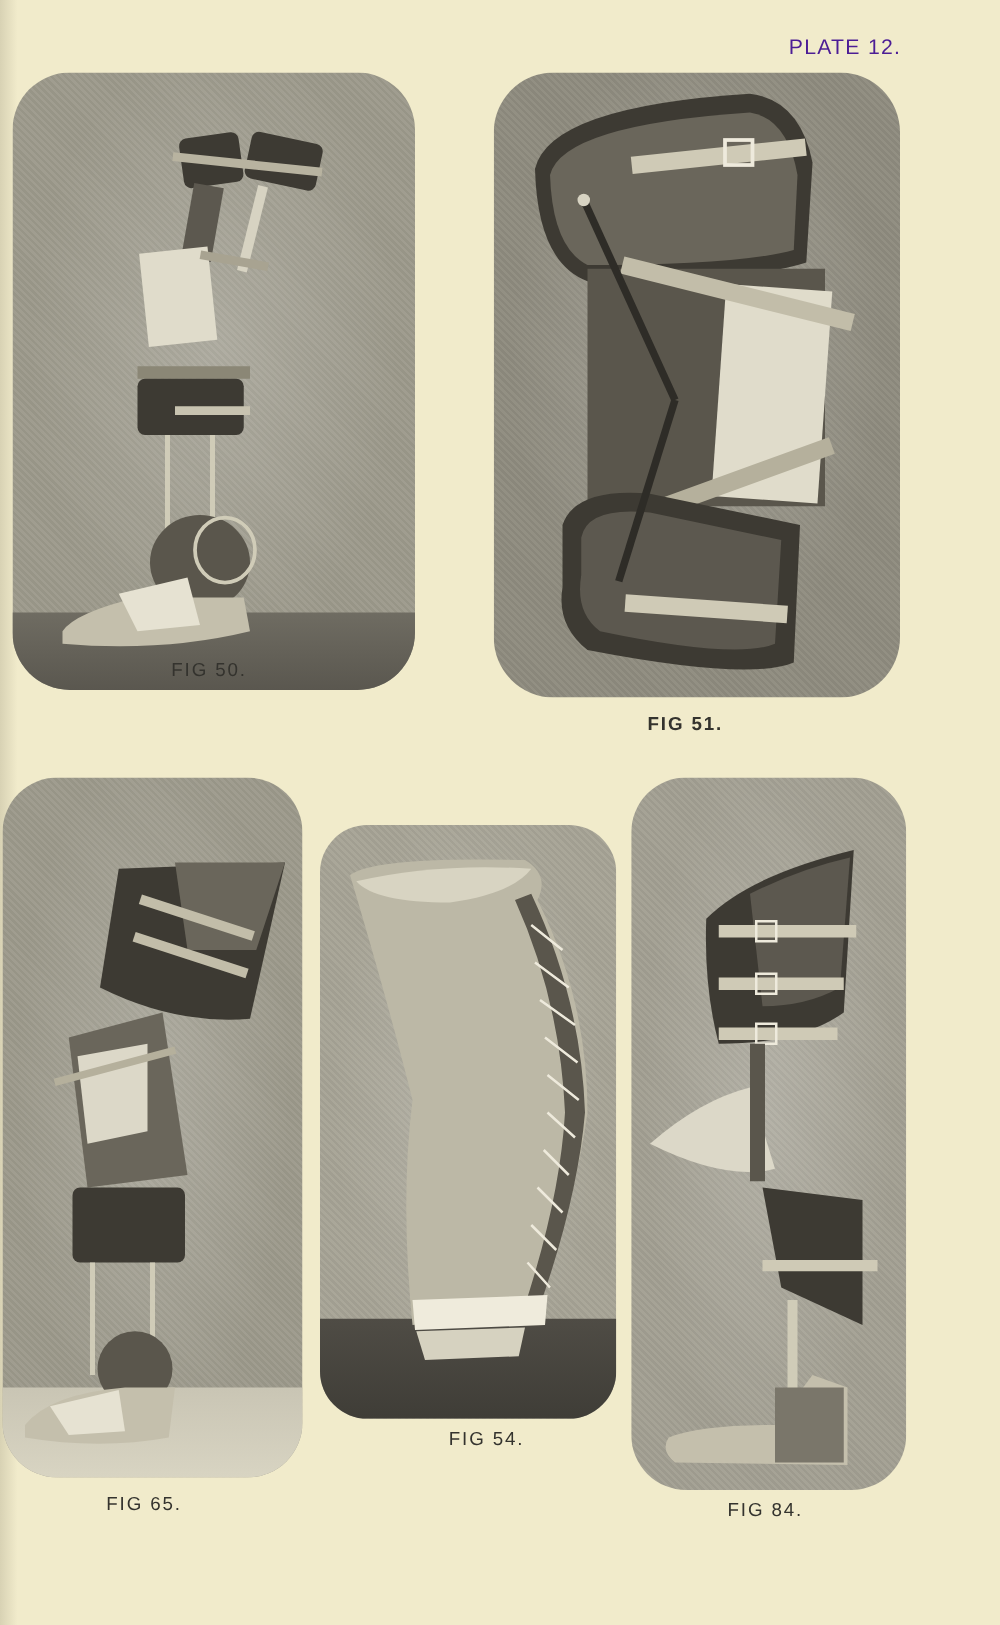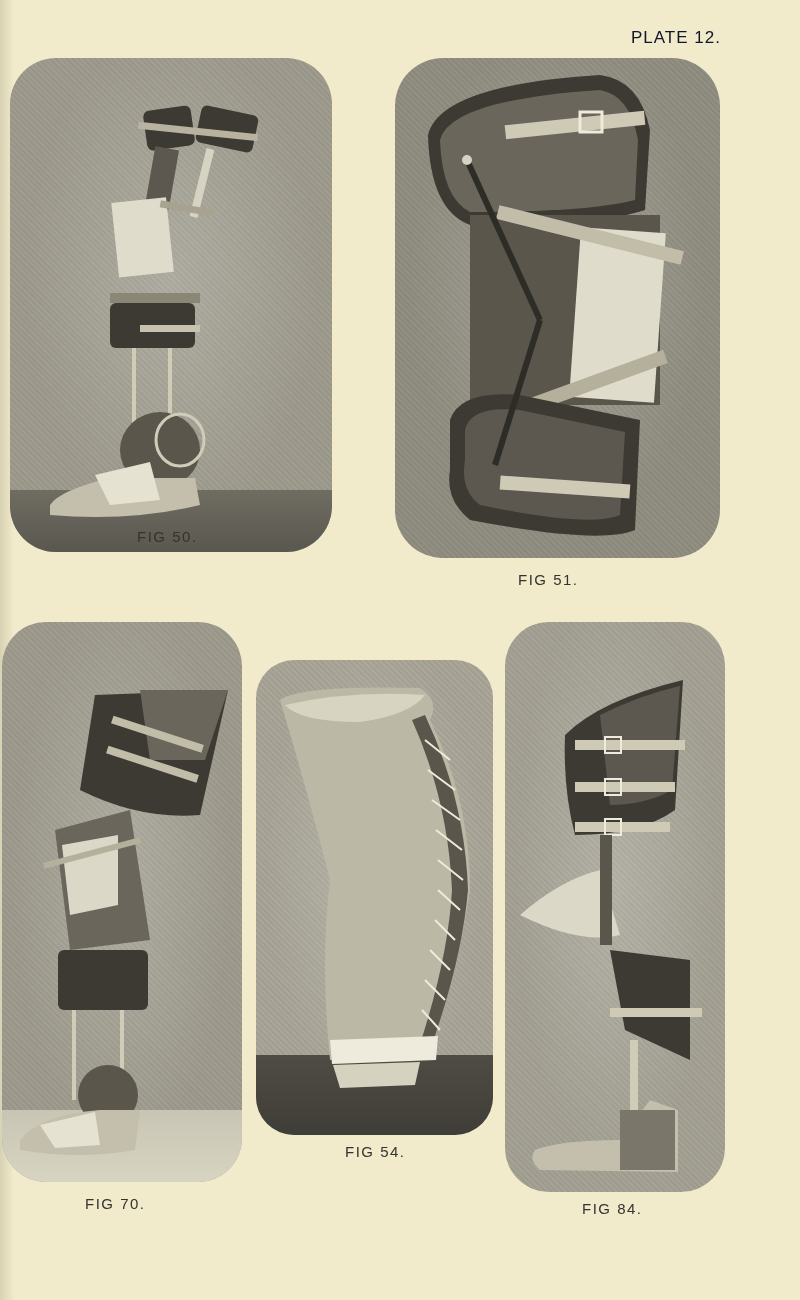--- a/index.html
+++ b/index.html
@@ -8,21 +8,21 @@
     background: #f1ebcb;
     font-family: "Liberation Sans", sans-serif;
     color: #3c3a33;
   }
   .page-shade {
     position: absolute; left: 0; top: 0; width: 14px; height: 1300px;
     background: linear-gradient(to right, #d8d2b4, rgba(241,235,203,0));
   }
   .plate-title {
     position: absolute; left: 631px; top: 28px;
-    font-size: 17px; letter-spacing: 1px; color: #0f172a;
+    font-size: 17px; letter-spacing: 1px; color: #4c1d95;
   }
   .panel {
     position: absolute; overflow: hidden;
     background:
       radial-gradient(ellipse at 50% 45%, rgba(255,255,255,0.18), rgba(0,0,0,0) 65%),
       repeating-linear-gradient(45deg, rgba(0,0,0,0.035) 0 2px, rgba(255,255,255,0.03) 2px 4px),
       #9d9a8c;
   }
   .panel .floor {
     position: absolute; left: 0; right: 0; bottom: 0;
@@ -79,21 +79,21 @@
       <rect x="520" y="375" width="150" height="14" fill="#b5b09c" transform="rotate(-20 595 382)"></rect>
       <path d="M450 420 Q460 390 520 395 L640 420 L635 530 Q600 545 470 520 Q445 500 450 470 Z" fill="#3d3a33"></path>
       <path d="M465 430 Q470 405 520 410 L625 432 L620 515 Q590 528 480 505 Q460 490 465 460 Z" fill="#5c584f"></path>
       <rect x="500" y="480" width="130" height="14" fill="#cfcab6" transform="rotate(4 565 487)"></rect>
       <line x1="467" y1="160" x2="540" y2="320" stroke="#2e2c27" stroke-width="6"></line>
       <line x1="540" y1="320" x2="495" y2="465" stroke="#2e2c27" stroke-width="6"></line>
       <circle cx="467" cy="160" r="5" fill="#d7d3c2"></circle>
     </g>
   </svg>
 </div>
-<div class="caption" style="left:518px; top:571px;">FIG 51.</div>
+<div class="caption" style="left:518px; top:571px;font-weight:bold;">FIG 51.</div>
 
 <div class="panel" style="left:2px; top:622px; width:240px; height:560px; border-radius:44px;">
   <div class="floor light" style="height:72px;"></div>
   <svg class="brace" viewBox="0 0 240 560">
     <g transform="translate(-2,-622)">
       <path d="M95 695 L228 690 L200 815 Q140 820 80 790 Z" fill="#3d3a33"></path>
       <path d="M140 690 L228 690 L205 760 L150 760 Z" fill="#6a665b"></path>
       <rect x="110" y="730" width="95" height="8" fill="#c2bda9" transform="rotate(18 157 734)"></rect>
       <rect x="105" y="760" width="95" height="8" fill="#c2bda9" transform="rotate(18 152 764)"></rect>
       <path d="M55 830 L130 810 L150 940 L70 950 Z" fill="#6a665b"></path>
@@ -101,36 +101,36 @@
       <rect x="42" y="850" width="100" height="6" fill="#b5b09c" transform="rotate(-15 92 853)"></rect>
       <rect x="58" y="950" width="90" height="60" rx="6" fill="#3d3a33"></rect>
       <rect x="72" y="1010" width="4" height="90" fill="#d0ccb8"></rect>
       <rect x="120" y="1010" width="4" height="90" fill="#d0ccb8"></rect>
       <ellipse cx="108" cy="1095" rx="30" ry="30" fill="#5a564c"></ellipse>
       <path d="M20 1140 Q40 1115 100 1110 L140 1110 L135 1150 Q80 1160 20 1150 Z" fill="#c4bfac"></path>
       <path d="M40 1125 L95 1112 L100 1145 L55 1148 Z" fill="#e6e2d2"></path>
     </g>
   </svg>
 </div>
-<div class="caption" style="left:85px; top:1195px;">FIG 70.</div>
+<div class="caption" style="left:85px; top:1195px;">FIG 65.</div>
 
 <div class="panel" style="left:256px; top:660px; width:237px; height:475px; border-radius:38px; background-color:#a7a496;">
   <div class="floor" style="height:80px; background:linear-gradient(#4f4c45,#3f3d37);"></div>
   <svg class="brace" viewBox="0 0 237 475">
     <g transform="translate(-256,-660)">
       <path d="M280 700 Q300 685 420 688 Q440 700 430 720 Q470 800 470 890 Q460 960 430 1050 L330 1060 Q320 960 330 880 Q310 800 280 700 Z" fill="#bcb8a6"></path>
       <path d="M285 705 Q350 690 425 695 Q410 715 360 722 Q300 722 285 705 Z" fill="#d8d4c2"></path>
       <path d="M425 715 Q465 800 468 890 Q462 960 430 1050 L418 1050 Q448 960 452 890 Q448 800 412 720 Z" fill="#5a564c"></path>
       <path d="M425 740 L450 760 M428 770 L455 790 M432 800 L460 820 M436 830 L462 850 M438 860 L463 880 M438 890 L460 910 M435 920 L455 940 M430 950 L450 970 M425 980 L445 1000 M422 1010 L440 1030" stroke="#eeeadc" stroke-width="2"></path>
       <path d="M330 1040 L438 1036 L436 1060 L332 1064 Z" fill="#efebdc"></path>
       <path d="M333 1065 L420 1062 L415 1085 L340 1088 Z" fill="#d6d2c0"></path>
     </g>
   </svg>
 </div>
-<div class="caption" style="left:345px; top:1143px;">FIG 54.</div>
+<div class="caption" style="left:359px; top:1143px;">FIG 54.</div>
 
 <div class="panel" style="left:505px; top:622px; width:220px; height:570px; border-radius:44px; background-color:#a3a093;">
   <svg class="brace" viewBox="0 0 220 570">
     <g transform="translate(-505,-622)">
       <path d="M565 735 Q600 700 683 680 L675 810 Q640 835 575 835 Q563 790 565 735 Z" fill="#3d3a33"></path>
       <path d="M600 715 Q640 695 680 686 L672 790 Q645 805 610 805 Z" fill="#5c584f"></path>
       <rect x="575" y="740" width="110" height="10" fill="#cfcab6"></rect>
       <rect x="575" y="782" width="100" height="10" fill="#cfcab6"></rect>
       <rect x="575" y="822" width="95" height="10" fill="#cfcab6"></rect>
       <rect x="605" y="737" width="16" height="16" fill="none" stroke="#eeeadc" stroke-width="2"></rect>

